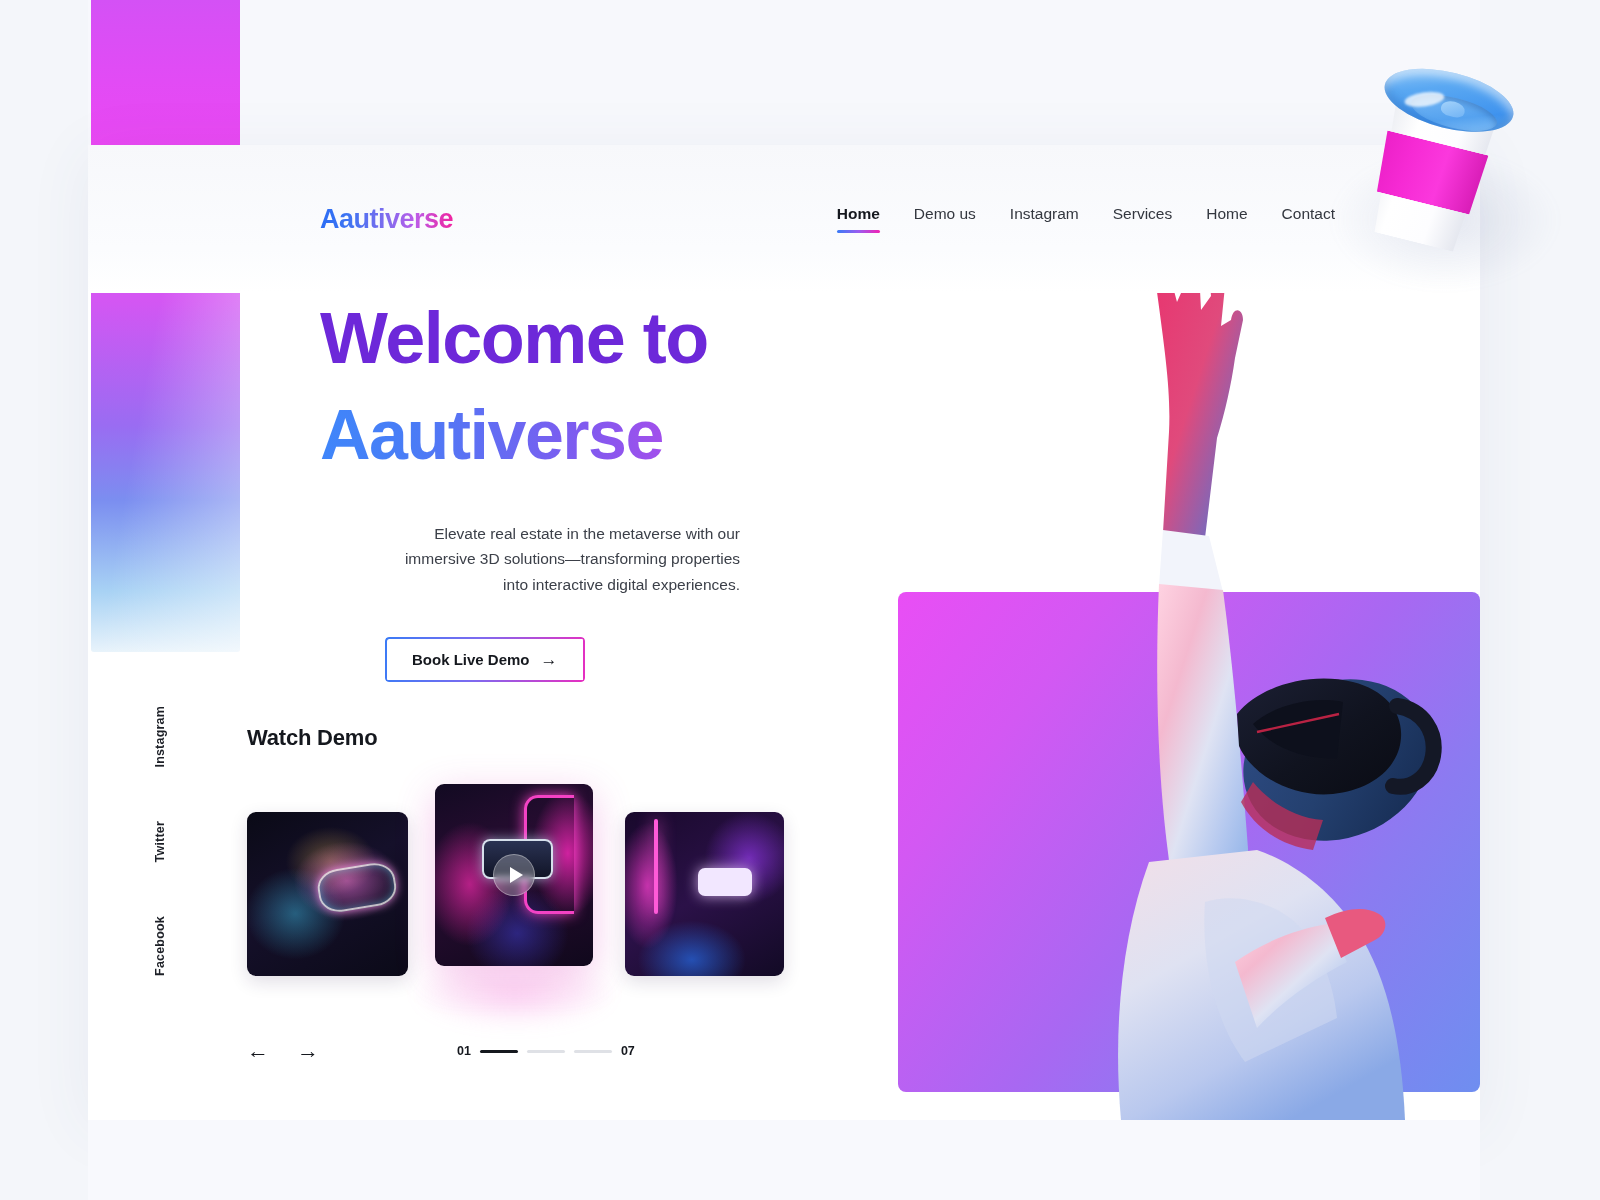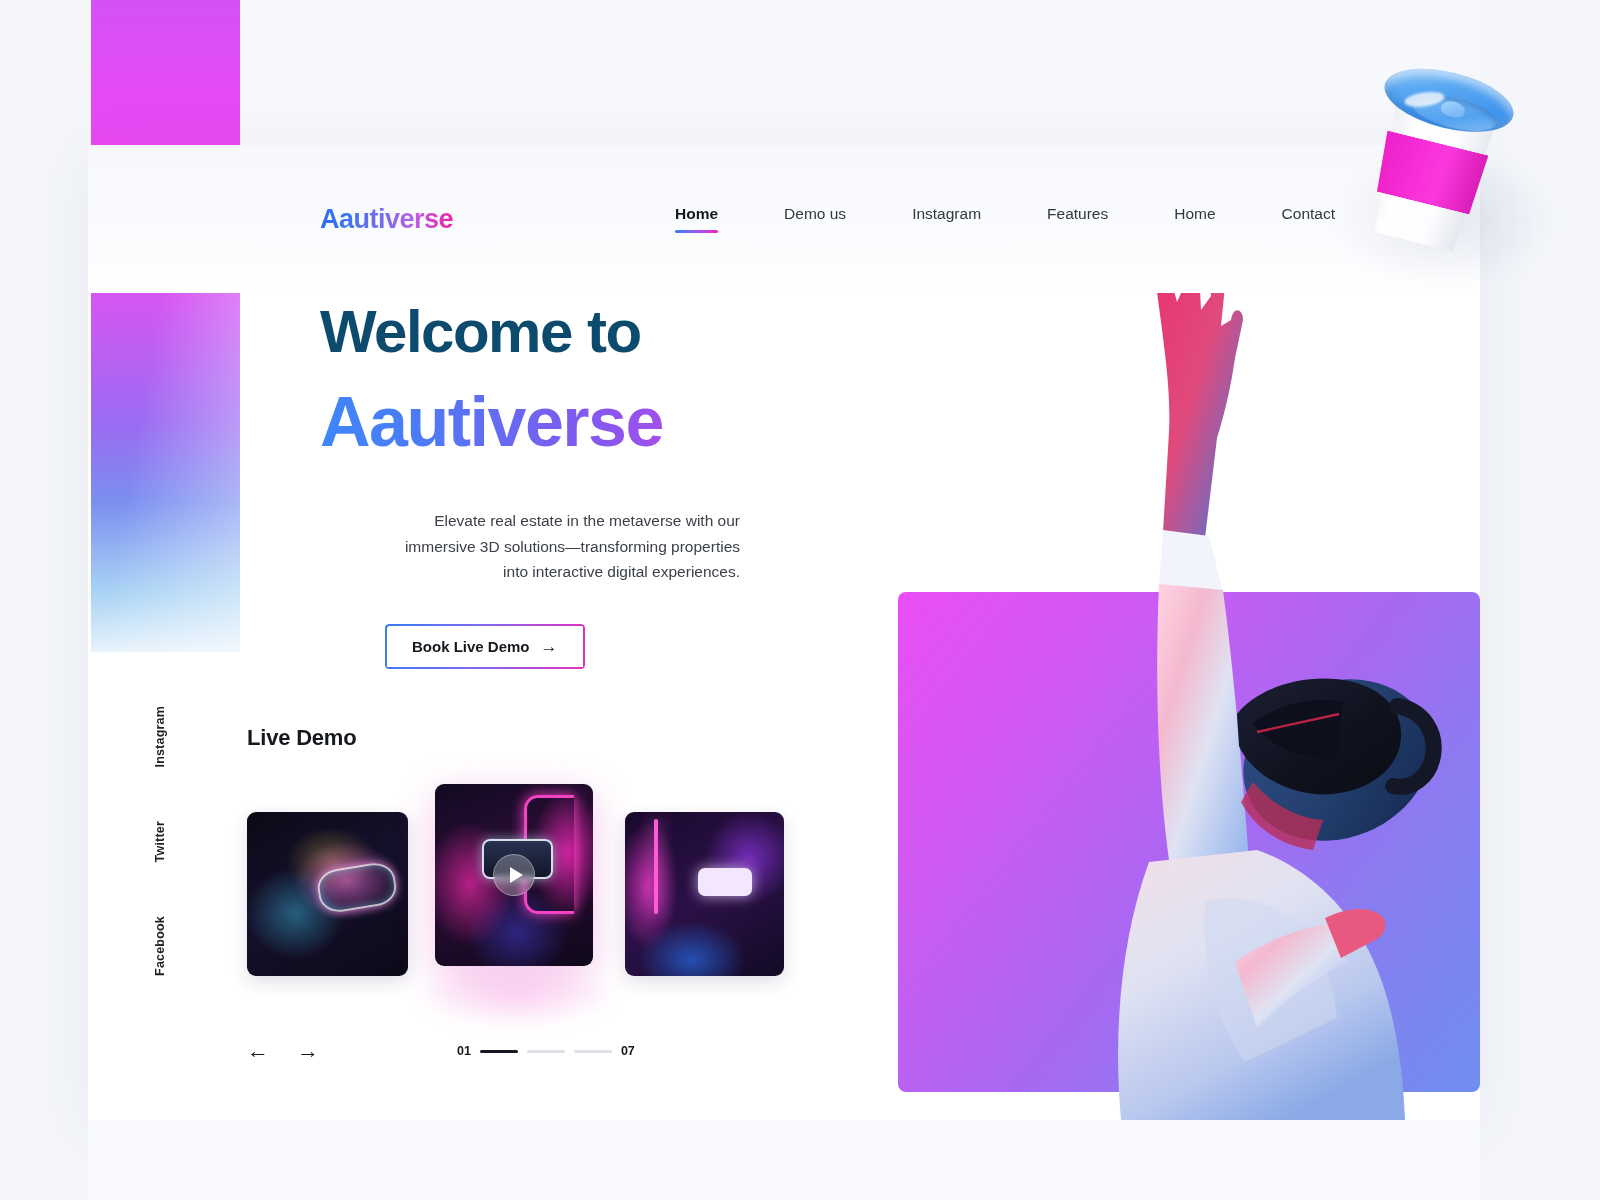--- a/index.html
+++ b/index.html
@@ -43,35 +43,35 @@
     display: flex; align-items: center; justify-content: space-between;
     padding: 0 145px 0 232px;
     background: linear-gradient(180deg, #f7f8fb 0%, #fbfcfe 70%, #ffffff 100%);
   }
   .logo {
     font-size: 27px; font-weight: 700; letter-spacing: -0.5px;
     background: linear-gradient(90deg, #2b6df5 0%, #3f74f2 22%, #7f6cee 50%, #bd5ce8 72%, #f0239f 100%);
     -webkit-background-clip: text; background-clip: text; color: transparent;
     display: inline-block;
   }
-  .nav { display: flex; align-items: center; gap: 66px; }
+  .nav { display: flex; align-items: center; gap: 34px; }
   .nav-item {
     position: relative; font-size: 15.5px; color: #33373f; padding-bottom: 10px;
     cursor: pointer; white-space: nowrap;
   }
   .nav-item.active { font-weight: 700; color: #15181e; }
   .nav-underline {
     position: absolute; left: 0; bottom: 0; width: 100%; height: 3px; border-radius: 2px;
     background: linear-gradient(90deg, #3a7bf6 0%, #9a5cf0 50%, #f221b4 100%);
   }
 
   
   .hero-left { position: absolute; left: 320px; top: 300px; width: 520px; }
   .title-1 {
-    font-size: 60px; font-weight: 700; color: #0c4a6e; line-height: 1.08;
+    font-size: 72px; font-weight: 700; color: #6d28d9; line-height: 1.08;
     letter-spacing: -1.5px;
   }
   .title-2 {
     font-size: 70px; font-weight: 700; line-height: 1.08; letter-spacing: -1.5px;
     margin-top: 20px;
     background: linear-gradient(90deg, #3f86fa 0%, #4a7cf6 18%, #8259ef 52%, #b44aea 74%, #f01fa8 100%);
     -webkit-background-clip: text; background-clip: text; color: transparent;
   }
   .hero-sub {
     margin-top: 48px; margin-left: 65px; width: 355px;
@@ -323,21 +323,21 @@
 
   <div class="header">
     <div class="logo">Aautiverse</div>
     <div class="nav">
       <div class="nav-item active">
         <span>Home</span>
         <span class="nav-underline"></span>
       </div>
       <div class="nav-item">Demo us</div>
       <div class="nav-item">Instagram</div>
-      <div class="nav-item">Features</div>
+      <div class="nav-item">Services</div>
       <div class="nav-item">Home</div>
       <div class="nav-item">Contact</div>
     </div>
   </div>
 
   <div class="hero-left">
     <div class="title-1">Welcome to</div>
     <div class="title-2">Aautiverse</div>
     <div class="hero-sub">Elevate real estate in the metaverse with our immersive 3D solutions—transforming properties into interactive digital experiences.</div>
     <div class="cta">
@@ -345,21 +345,21 @@
       <span class="cta-arrow">→</span>
     </div>
   </div>
 
   <div class="social-rail">
     <div class="social-item">Instagram</div>
     <div class="social-item">Twitter</div>
     <div class="social-item">Facebook</div>
   </div>
 
-  <div class="watch-title">Live Demo</div>
+  <div class="watch-title">Watch Demo</div>
 
   <div class="thumbs">
     <div class="thumb-glow"></div>
     <div class="thumb t1">
       <div class="ph ph1"></div>
     </div>
     <div class="thumb t2">
       <div class="ph ph2"></div>
       <div class="play-btn">
         <div class="play-tri"></div>

